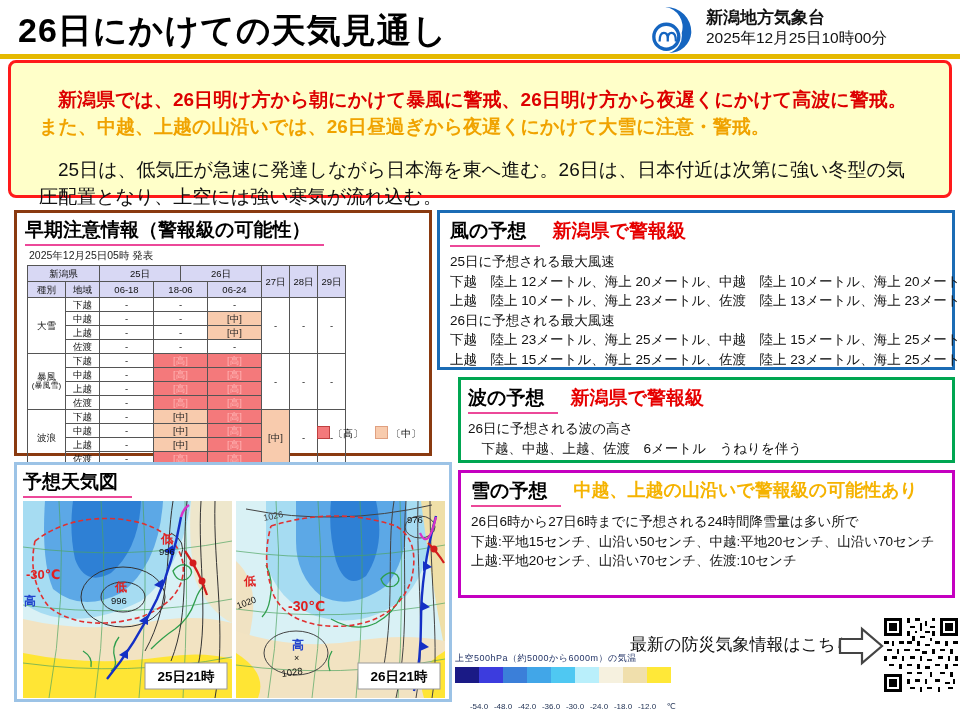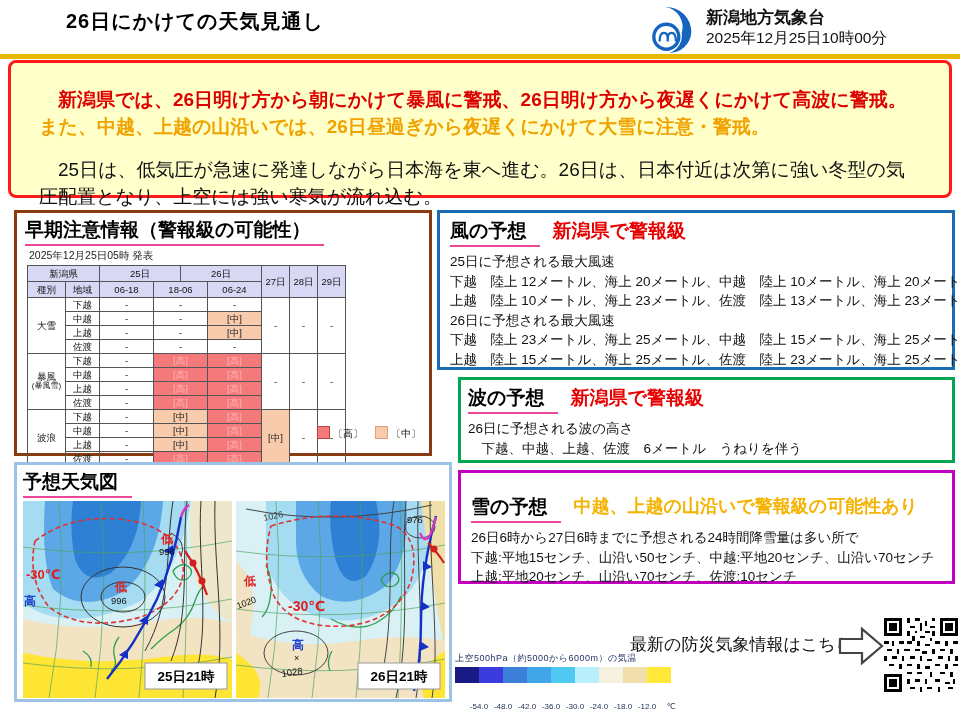--- a/index.html
+++ b/index.html
@@ -1,19 +1,19 @@
 <!DOCTYPE html>
 <html lang="ja"><head>
 <meta charset="utf-8">
 <style>
   html,body{margin:0;padding:0;background:#e8e8e8;}
   .slide{position:relative;width:960px;height:720px;background:#ffffff;overflow:hidden;
          font-family:"Liberation Sans","DejaVu Sans",sans-serif;color:#111;}
   
-  .page-title{position:absolute;left:18px;top:8px;font-size:20px;font-weight:bold;letter-spacing:1px;color:#000;margin-left:48px;}
+  .page-title{position:absolute;left:18px;top:8px;font-size:34px;font-weight:bold;letter-spacing:1px;color:#000;}
   .logo{position:absolute;left:650px;top:6px;}
   .org-block{position:absolute;left:706px;top:7px;line-height:1.25;}
   .org-name{font-size:17px;font-weight:bold;}
   .org-date{font-size:15.5px;}
   .gold-bar{position:absolute;left:0;top:54px;width:960px;height:5px;background:#E5B900;}
   
   .summary{position:absolute;left:8px;top:60px;width:944px;height:138px;box-sizing:border-box;
            border:3px solid #FF1A1A;border-radius:8px;background:#FFFFC9;padding:7px 12px 0 12px;}
   .summary p{margin:16px;font-size:19px;line-height:27px;}
   .warn-red{color:#DD0000;font-weight:bold;}
@@ -36,21 +36,21 @@
   td.hi{background:#F4797B;color:#FFB4B4;}
   td.md{background:#F8CBAD;color:#222;}
   td.type .t2{display:block;font-size:8px;}
   .ew-legend{position:absolute;right:8px;bottom:12px;font-size:10px;display:flex;gap:12px;align-items:center;}
   .sw{display:inline-block;width:11px;height:11px;vertical-align:-2px;margin-right:3px;}
   .sw-hi{background:#F4797B;border:1px solid #C04040;}
   .sw-md{background:#F8CBAD;border:1px solid #E0A080;}
   
   #wind{left:437px;top:210px;width:518px;height:160px;border:3px solid #1B6CB5;padding:5px 10px;}
   #wave{left:458px;top:377px;width:497px;height:86px;border:3px solid #00A651;padding:5px 7px;}
-  #snow{left:458px;top:470px;width:497px;height:114px;border:3px solid #C400C0;padding:21px 10px;}
+  #snow{left:458px;top:470px;width:497px;height:128px;border:3px solid #C400C0;padding:5px 10px;}
   #snow .panel-alert{color:#F5B301;font-size:18px;}
   
   #mappanel{left:14px;top:462px;width:438px;height:240px;border:3px solid #9CC3E6;padding:4px 6px;}
   .maps-row{display:flex;gap:4px;margin-top:3px;}
   .map{position:relative;width:209px;height:197px;}
   
   .info-link{position:absolute;left:630px;top:633px;font-size:17px;color:#111;}
   .big-arrow{position:absolute;left:838px;top:625px;}
   .qr{position:absolute;left:884px;top:618px;}
   

